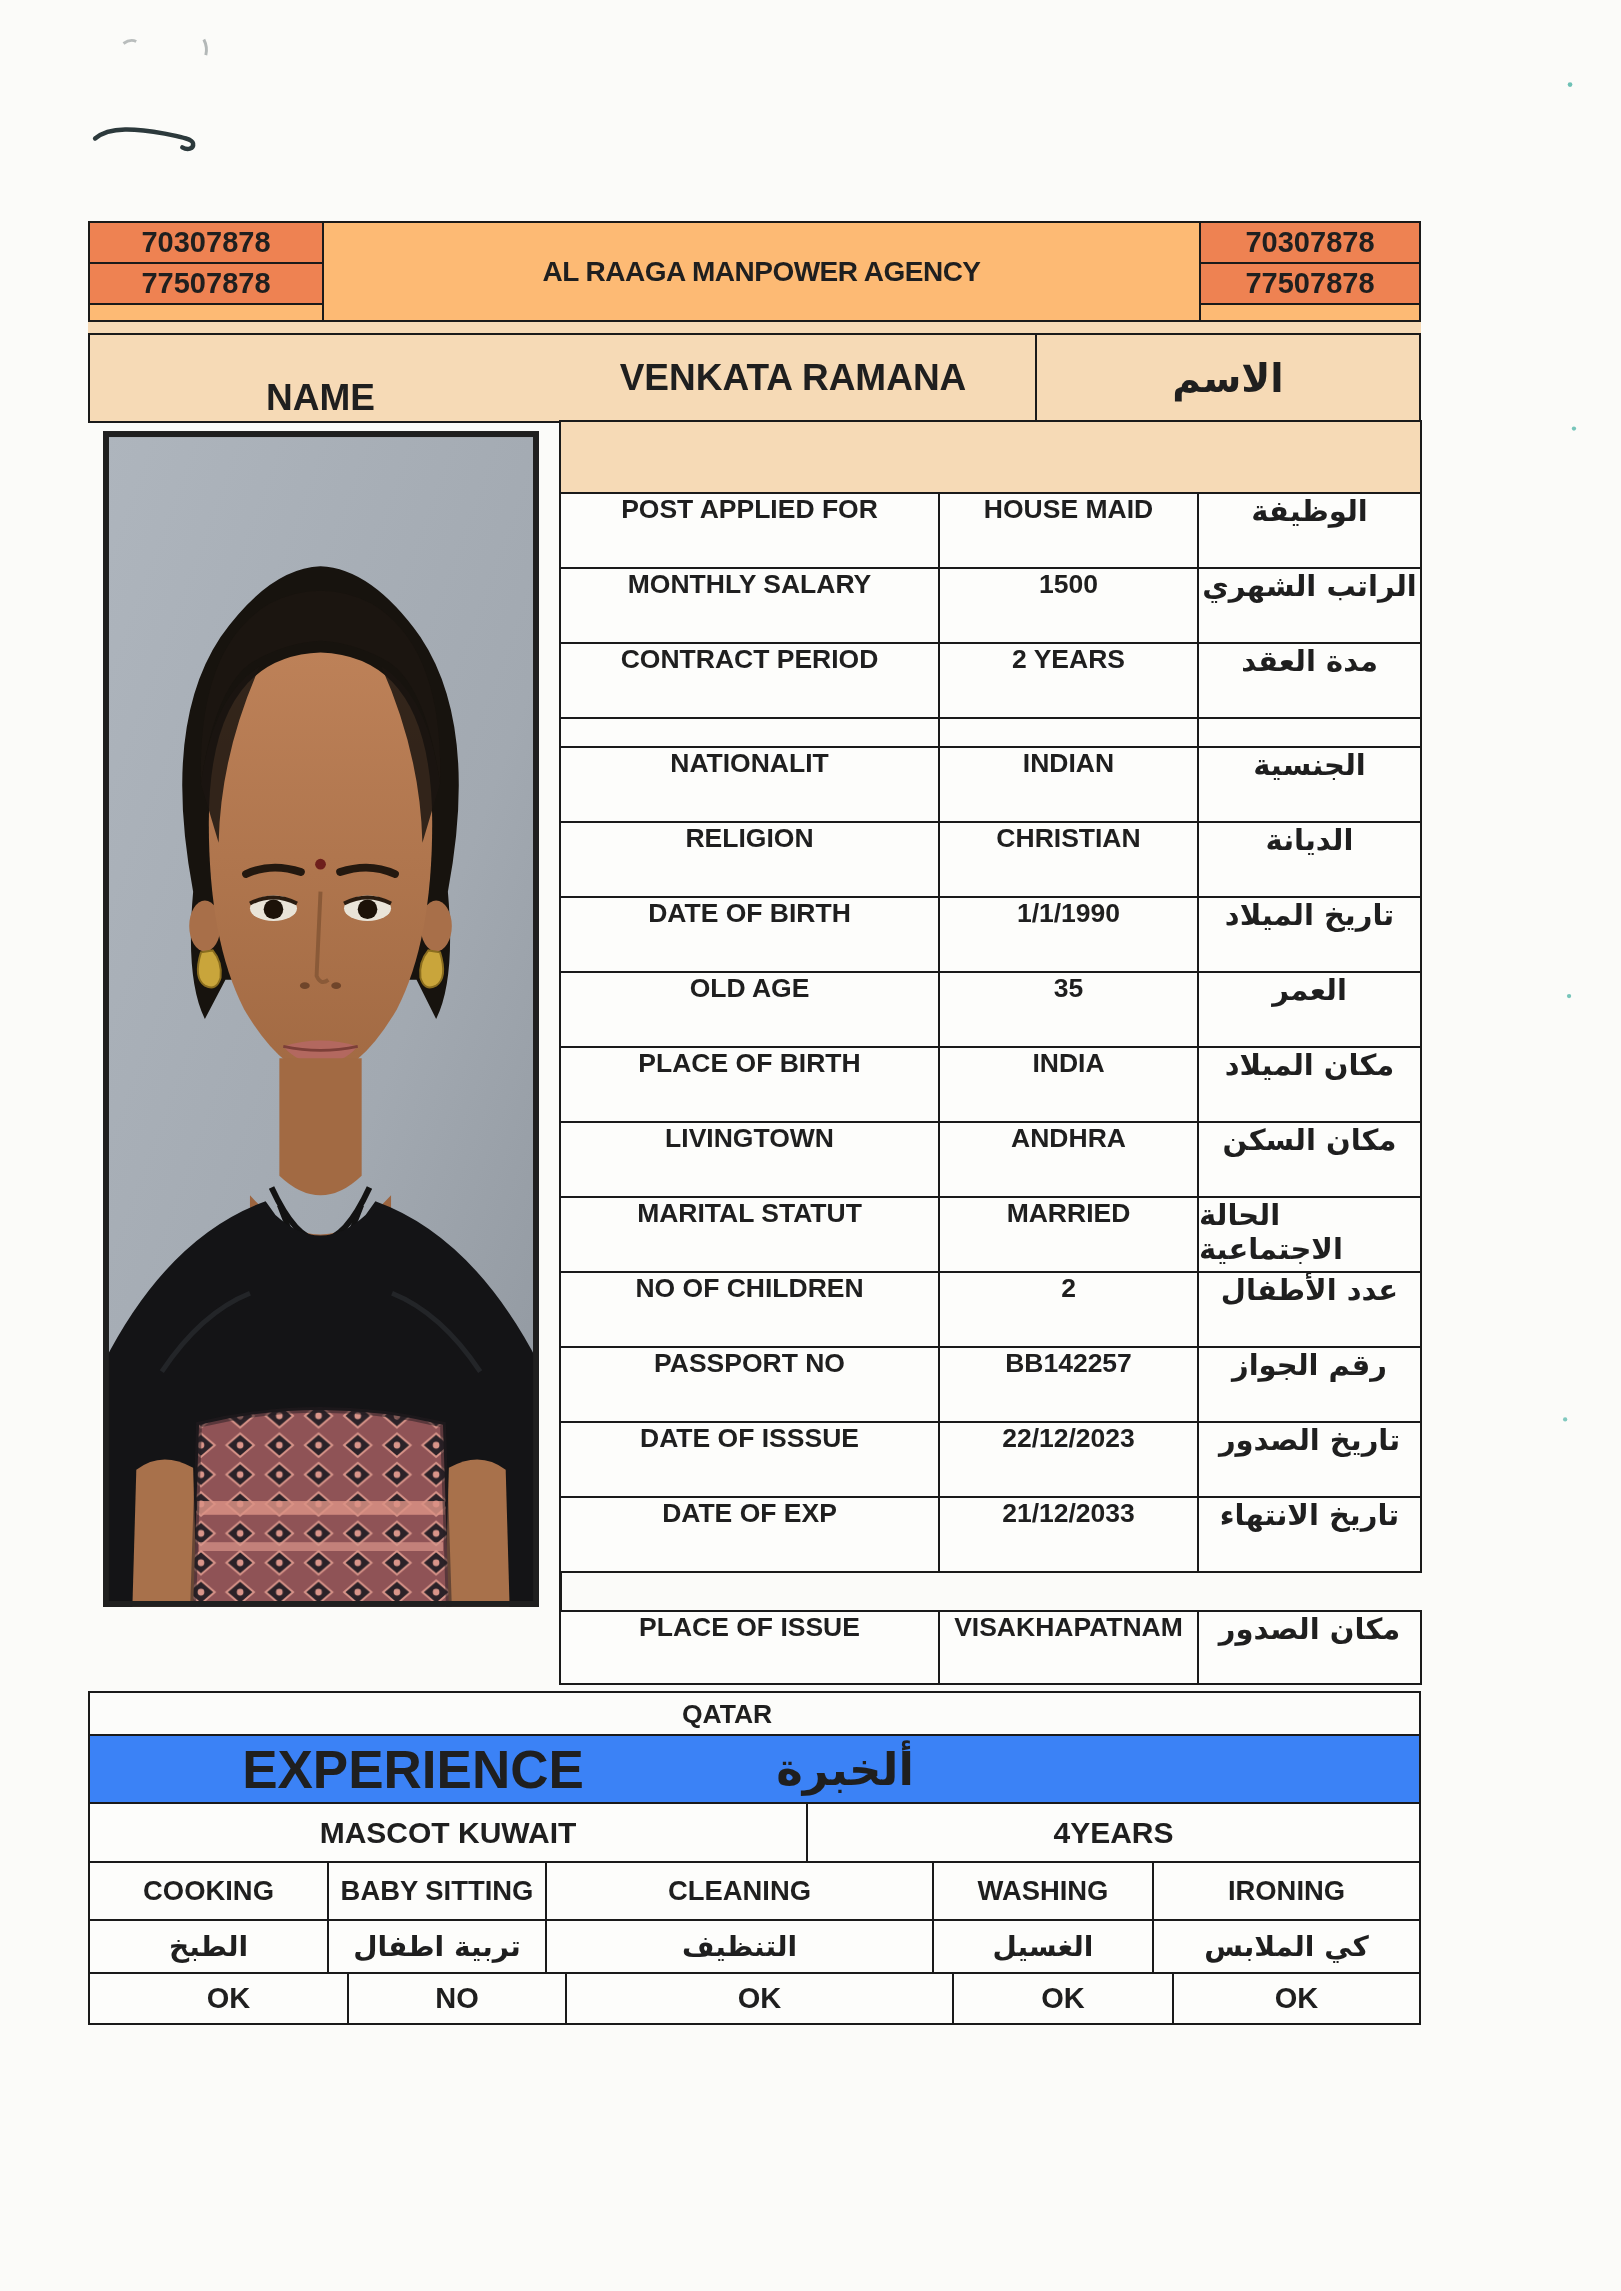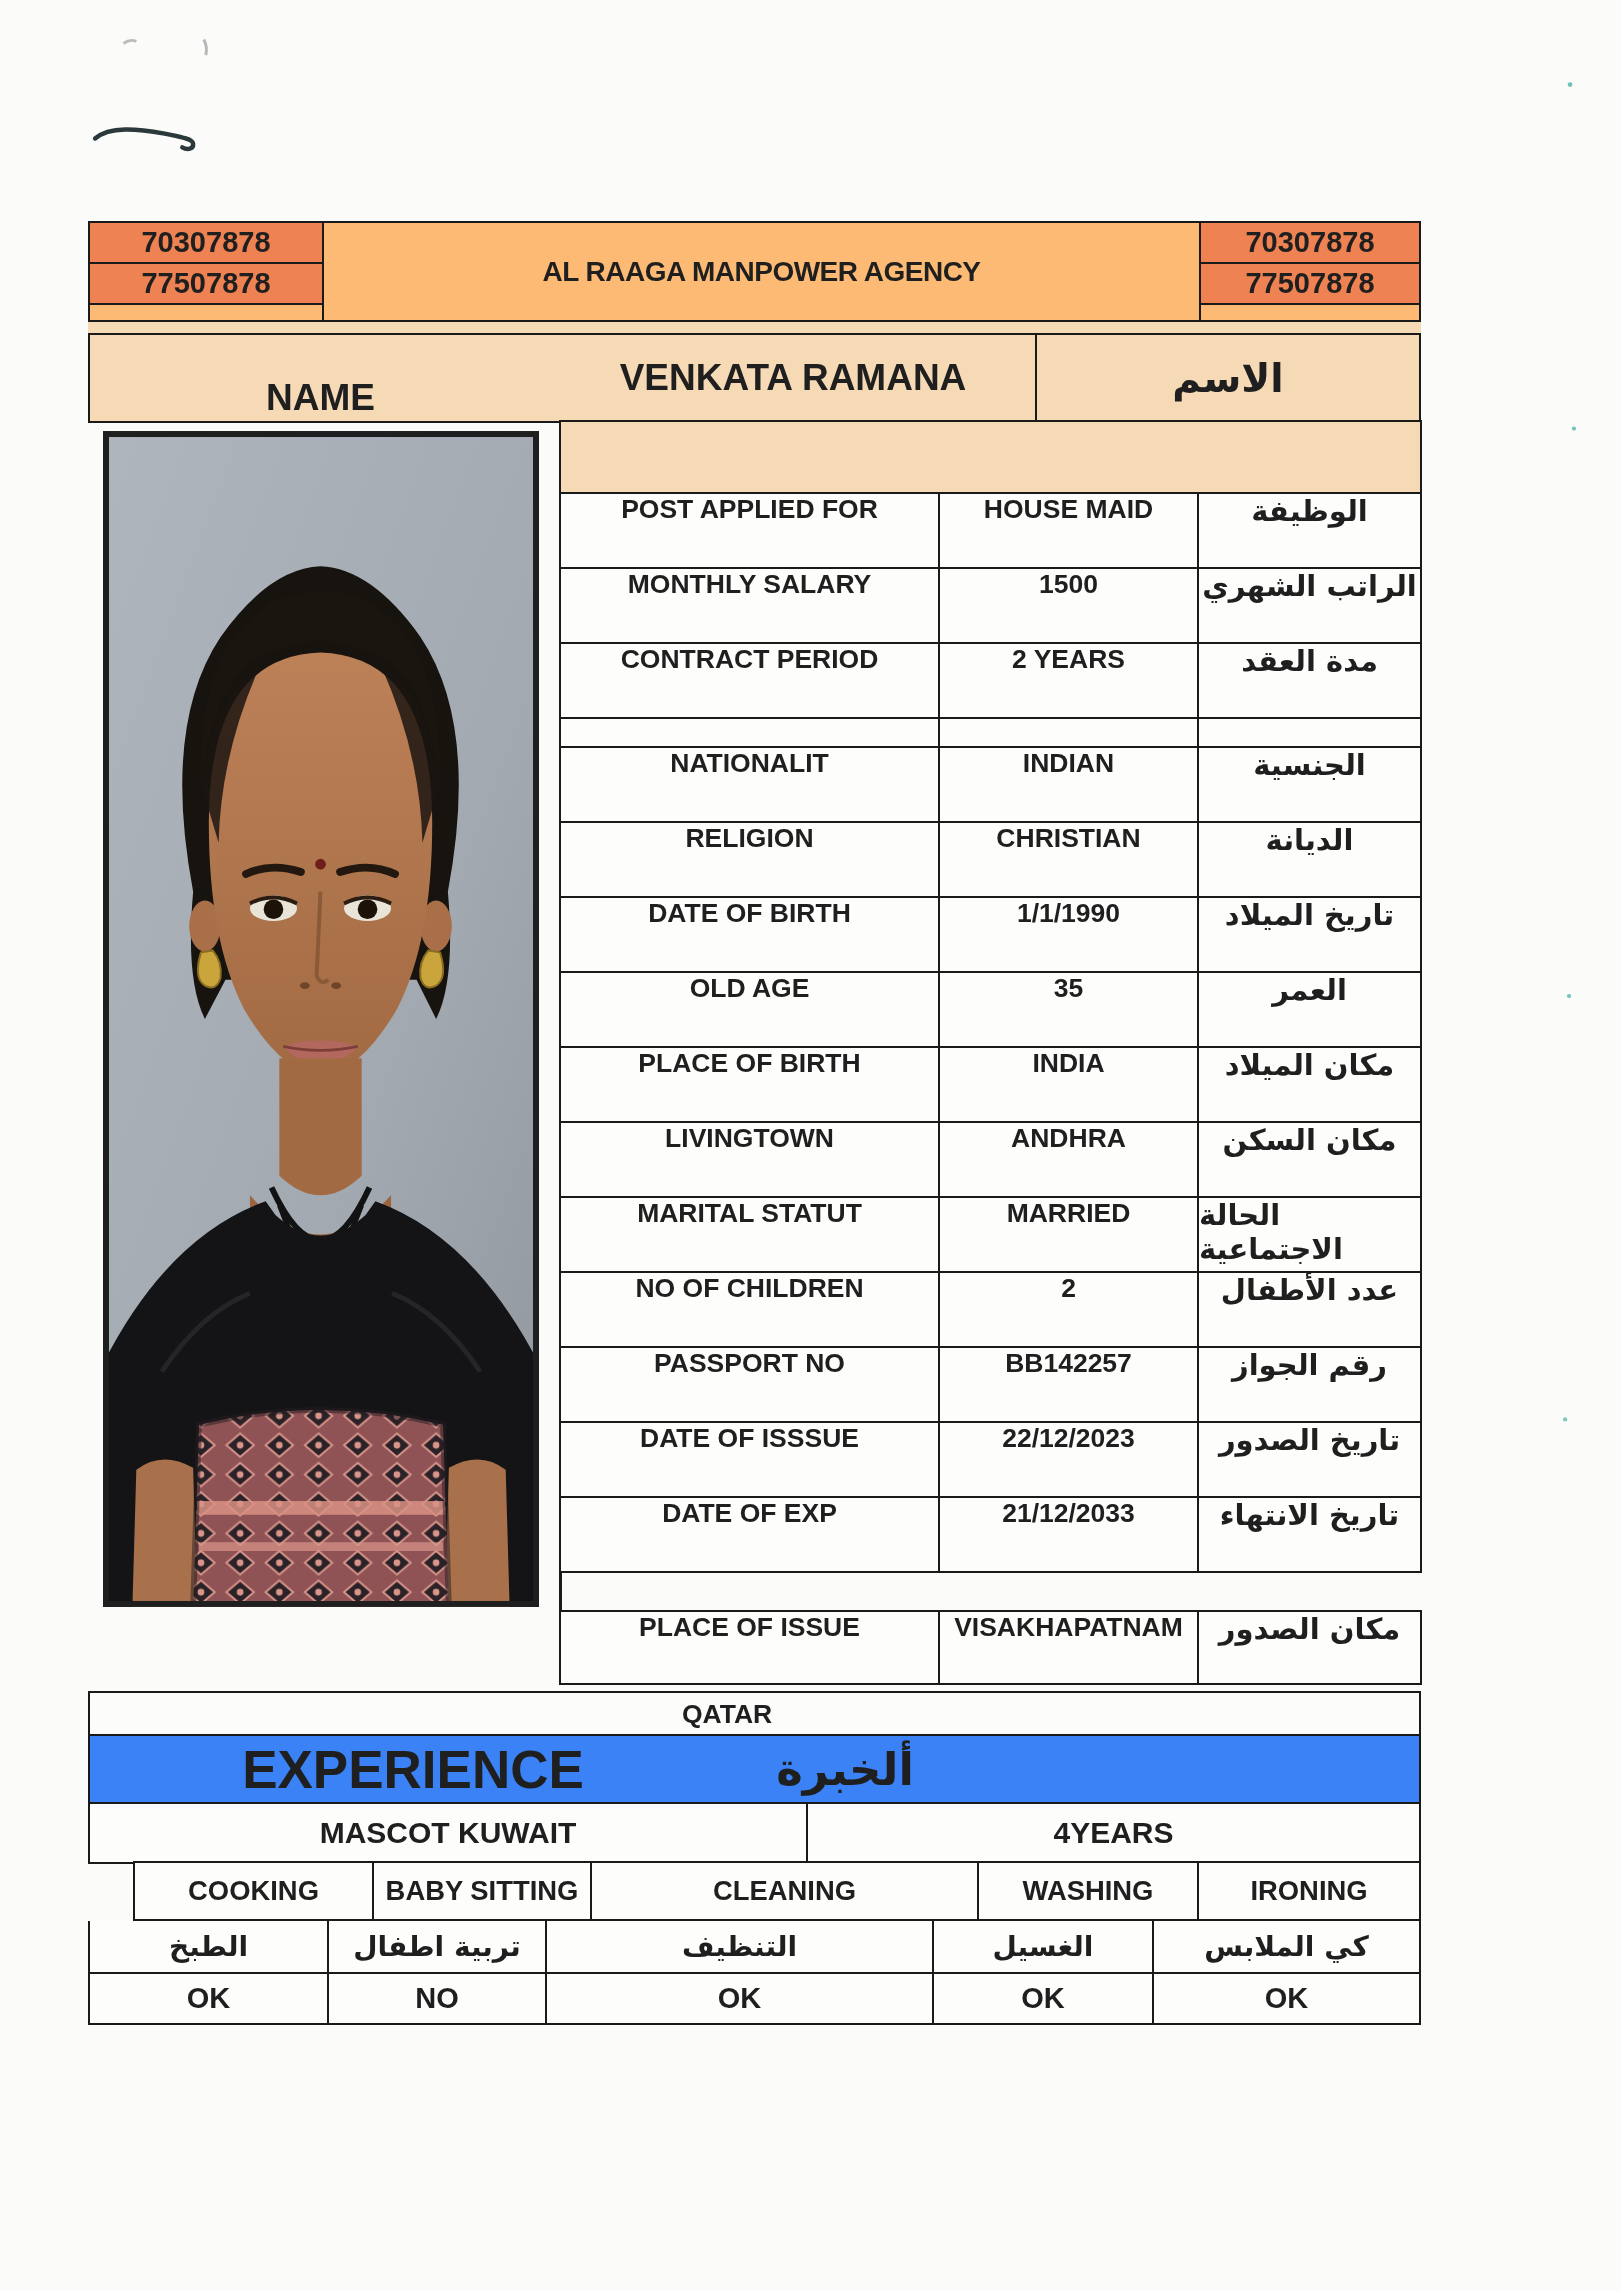--- a/index.html
+++ b/index.html
@@ -63,23 +63,23 @@
           box-sizing:border-box;background:#fdfdfb;display:flex;}
   .m1{width:718px;border-right:2.9px solid #1a1a1a;box-sizing:border-box;display:flex;
       align-items:center;justify-content:center;font-size:30px;font-weight:700;}
   .m2{flex:1;display:flex;align-items:center;justify-content:center;
       font-size:30px;font-weight:700;}
 
   
   .skills{left:88px;top:1861px;width:1333px;}
   .srow{display:flex;border:2.9px solid #1a1a1a;border-top:none;box-sizing:border-box;
         background:#fdfdfb;}
-  .srow.sfirst{border-top:2.9px solid #1a1a1a;height:60px;margin-left:45px;}
+  .srow.sfirst{border-top:2.9px solid #1a1a1a;height:60px;}
   .srow.smid{height:53px;}
-  .srow.slast{height:51px;}
+  .srow.slast{height:51px;padding-left:20px;}
   .sc{display:flex;align-items:center;justify-content:center;box-sizing:border-box;}
   .sc+.sc{border-left:2.9px solid #1a1a1a;}
   .sc0{width:237px;} .sc1{width:218px;} .sc2{width:387px;} .sc3{width:220px;} .sc4{flex:1;}
   .sname{font-size:27.4px;font-weight:700;}
   .sarabic{font-size:28px;font-weight:700;}
   .sstatus{font-size:29px;font-weight:700;}
 
   .artifacts{left:0;top:0;pointer-events:none;}
 </style>
 </head>

